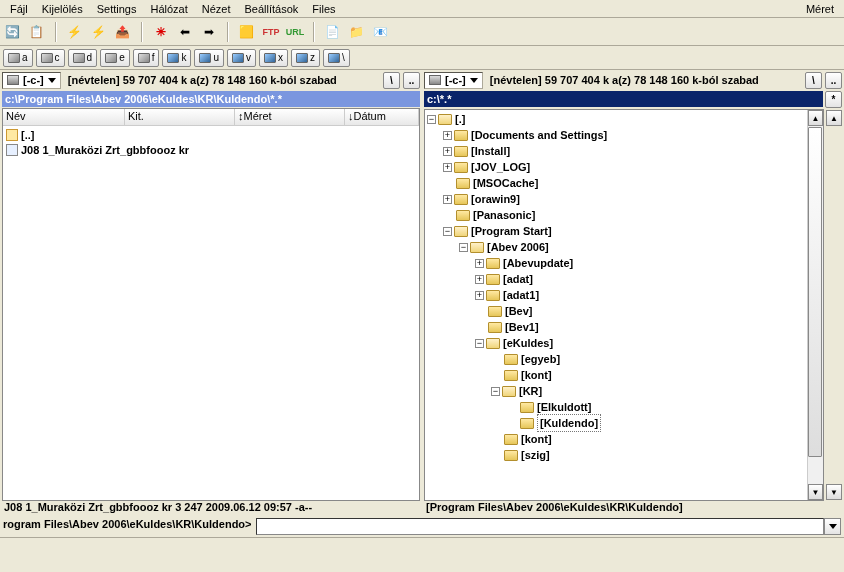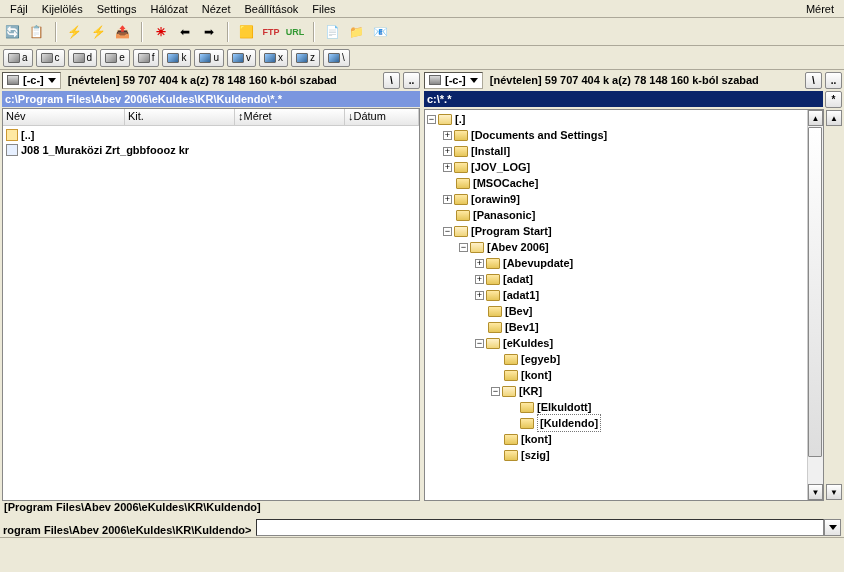--- a/index.html
+++ b/index.html
@@ -260,21 +260,21 @@
   }
   .statusrow > div {
     padding: 0 4px;
     font-weight: bold;
     width: 50%;
     white-space: nowrap;
     overflow: hidden;
   }
   .cmdline {
     display: flex;
-    align-items: flex-end;
+    align-items: flex-start;
     height: 20px;
     padding: 1px 3px;
     background: #ece9d8;
   }
   .cmdline .prompt { font-weight: bold; padding-right: 4px; white-space: nowrap; overflow: hidden;}
   .cmdline input {
     flex: 1;
     height: 17px;
     border: 1px inset #888;
     background: #fff;
@@ -610,20 +610,21 @@
       <div class="vupdown">
         <div class="arr">▲</div>
         <div class="gap"></div>
         <div class="arr">▼</div>
       </div>
     </div>
   </div>
 </div>
 
 <div class="statusrow">
+  <div>J08 1_Muraközi Zrt_gbbfoooz   kr          3 247 2009.06.12 09:57 -a--</div>
   <div>[Program Files\Abev 2006\eKuldes\KR\Kuldendo]</div>
 </div>
 
 <div class="cmdline">
   <div class="prompt">rogram Files\Abev 2006\eKuldes\KR\Kuldendo&gt;</div>
   <input type="text" value="" style="">
   <div class="dd">
       <span></span>
     </div>
 </div>

